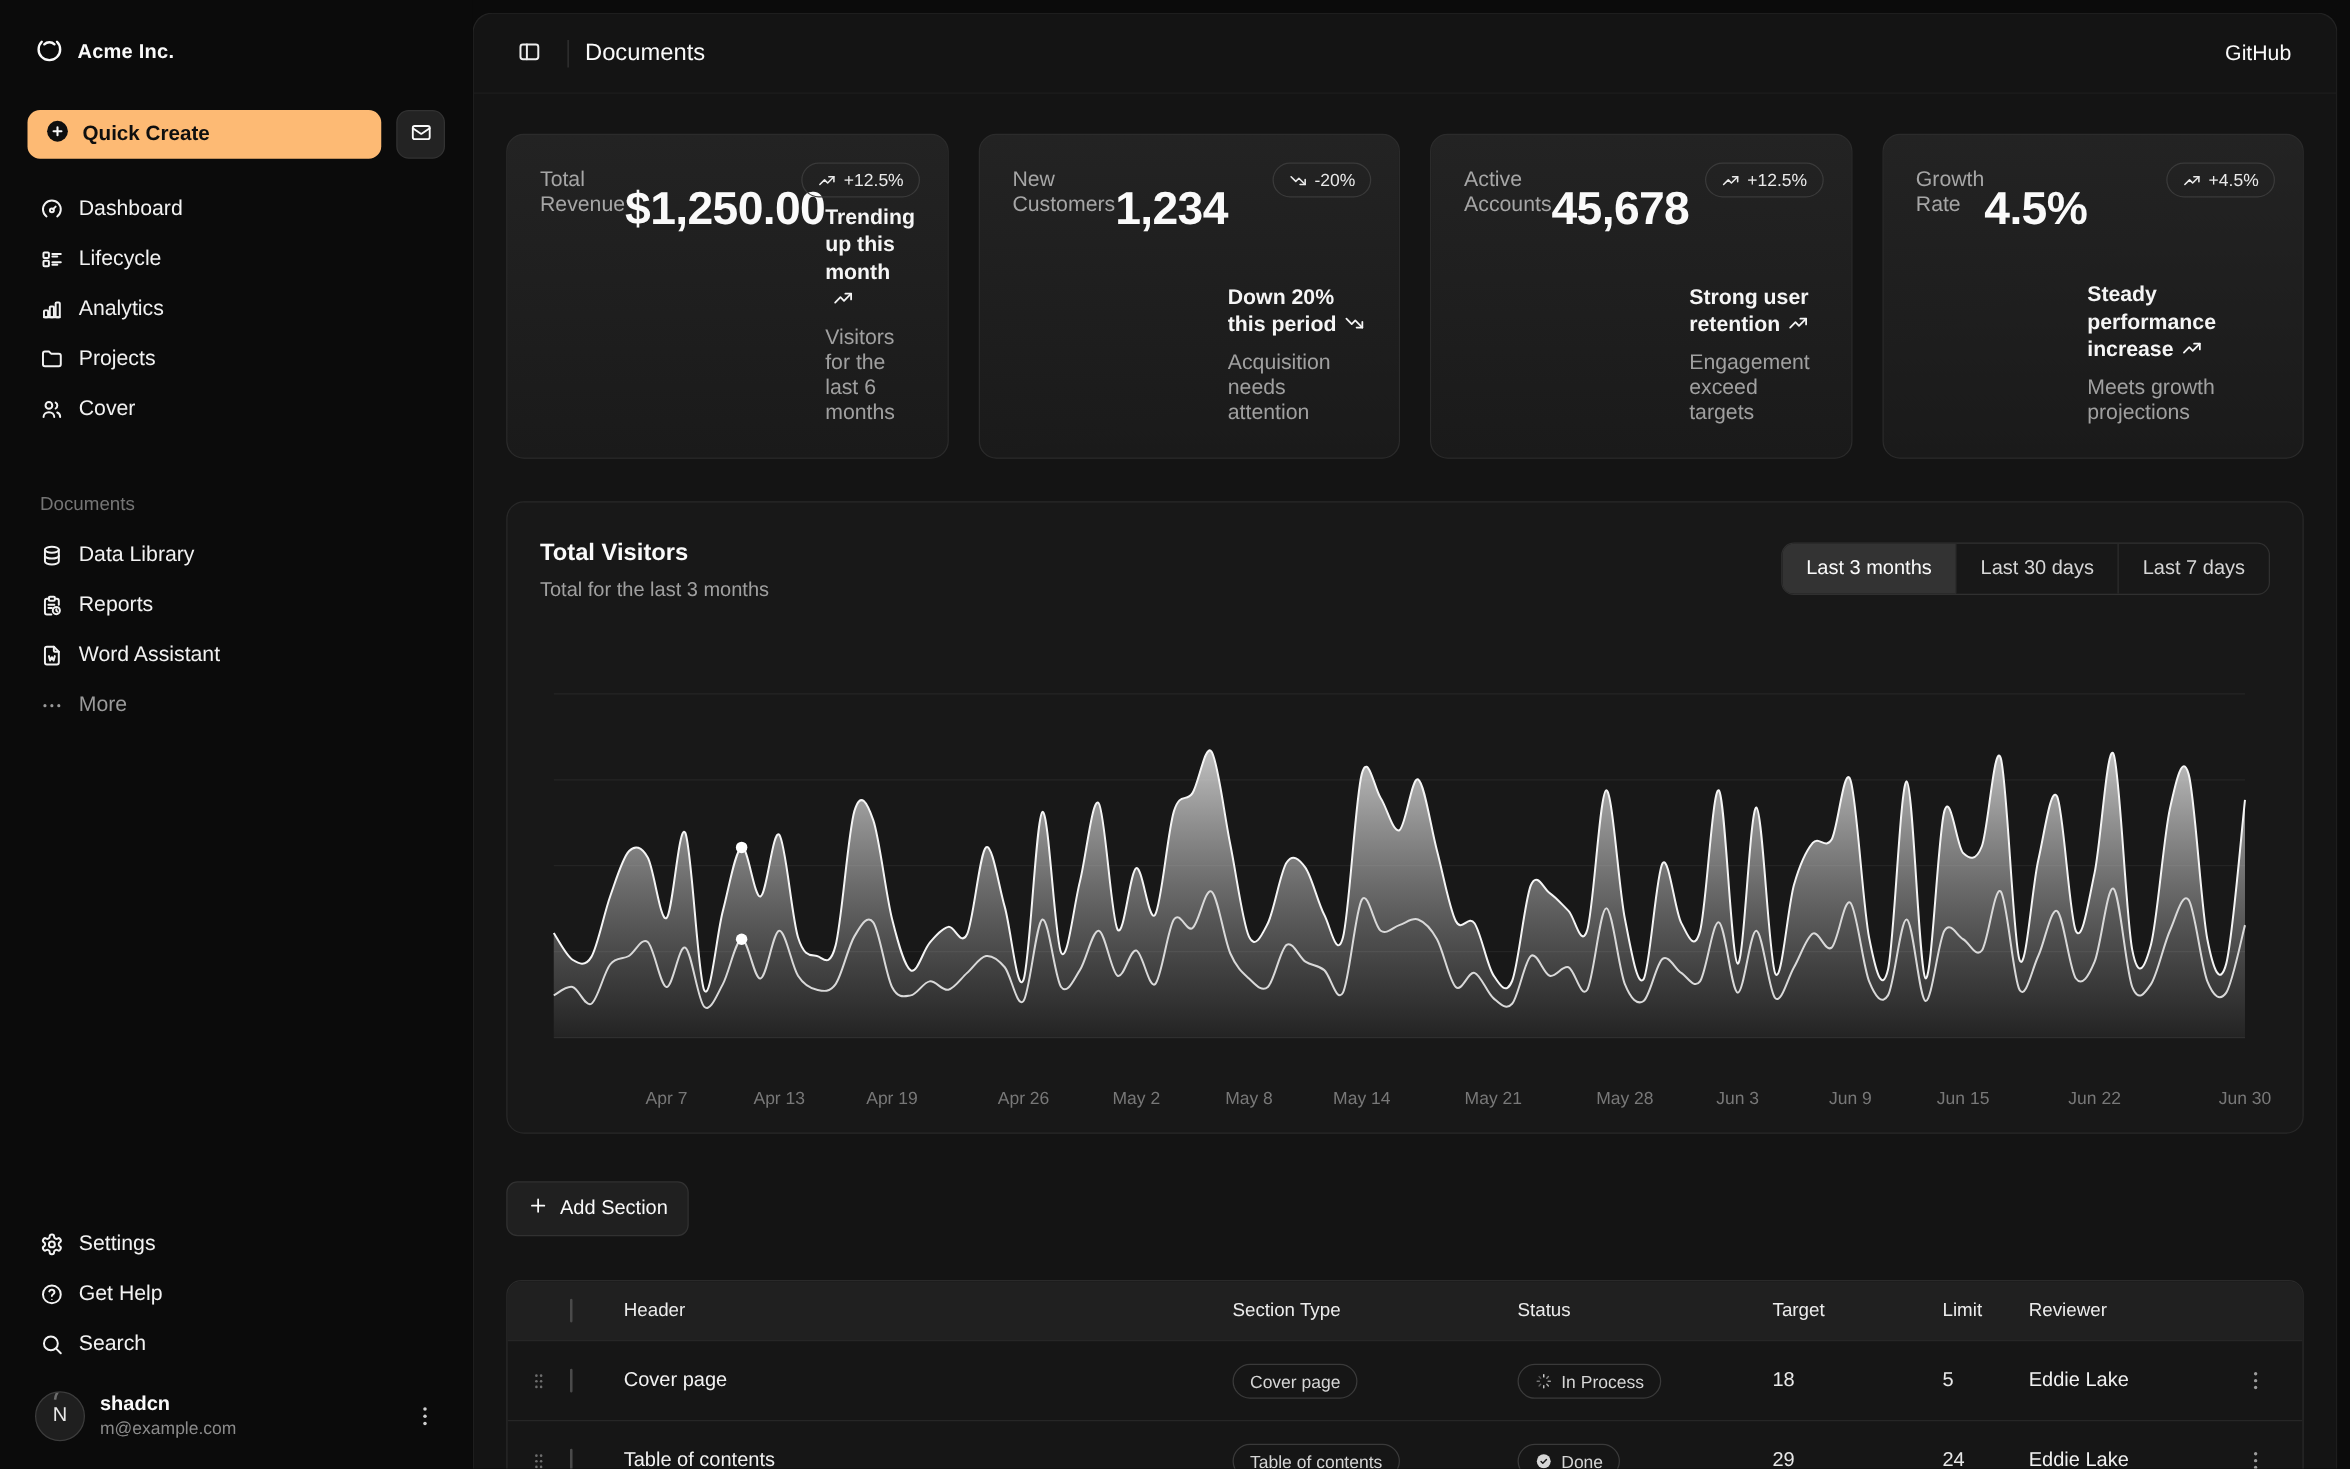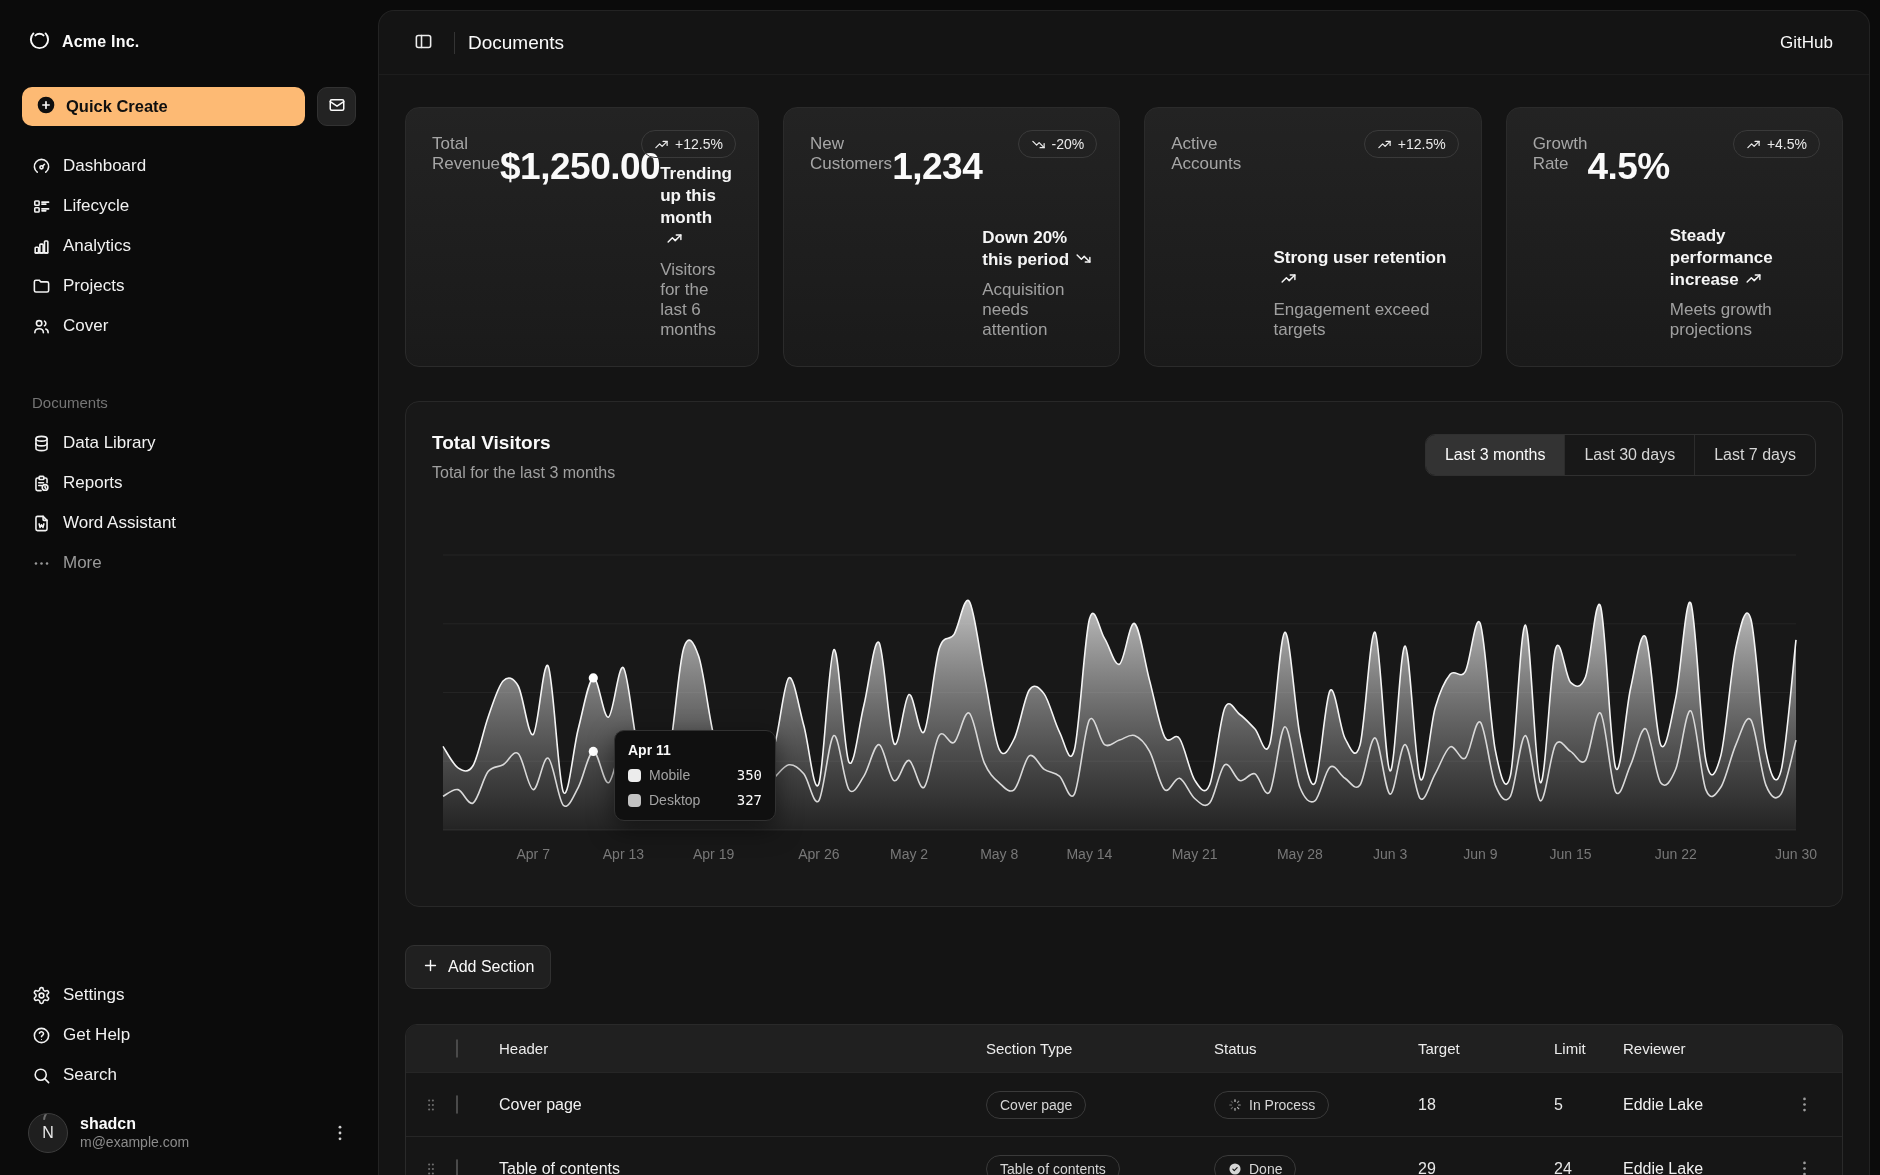--- a/index.html
+++ b/index.html
@@ -80,21 +80,21 @@
     background:#181818; border:1px solid #282828; }
   .chart-title { position:absolute; left:26px; top:30px; font-size:19px; font-weight:700; }
   .chart-subtitle { position:absolute; left:26px; top:62px; font-size:16px; color:#a0a0a0; }
   .range-group { position:absolute; right:26px; top:32px; display:flex;
     border:1px solid #303030; border-radius:10px; overflow:hidden; }
   .range-btn { padding:11px 19px; font-size:16px; color:#d6d6d6; background:transparent;
     border:none; border-right:1px solid #2c2c2c; font-family:inherit; cursor:pointer; }
   .range-btn:last-child { border-right:none; }
   .range-btn.active { background:#333333; color:#fafafa; }
   .chart-svg { position:absolute; left:0; top:100px; }
-  .x-ticks { position:absolute; left:0; top:444px; width:100%; height:20px; }
+  .x-ticks { position:absolute; left:0; top:468px; width:100%; height:20px; }
   .x-tick { position:absolute; transform:translateX(-50%); font-size:14px; color:#787878;
     white-space:nowrap; }
   .chart-tooltip { position:absolute; left:208px; top:328px; width:162px; z-index:3;
     background:#101010; border:1px solid #313131; border-radius:10px; padding:11px 13px 12px;
     box-shadow:0 8px 24px rgba(0,0,0,.5); }
   .tt-title { font-size:14px; font-weight:600; color:#fafafa; }
   .tt-row { display:flex; align-items:center; gap:8px; margin-top:9px; font-size:14px; }
   .tt-swatch { width:13px; height:13px; border-radius:4px; flex:none; }
   .tt-name { color:#a3a3a3; }
   .tt-val { margin-left:auto; color:#fafafa; font-family:"DejaVu Sans Mono",monospace;
@@ -339,20 +339,21 @@
           </article>
           <article class="stat-card">
             <div class="stat-label">Active Accounts</div>
             <div class="stat-badge">
               <svg width="15" height="15" viewBox="0 0 24 24" fill="none" stroke="currentColor" stroke-width="2" stroke-linecap="round" stroke-linejoin="round">
                 <path d="M3 17l6-6 4 4 8-8"></path>
                 <path d="M14.5 7H21v6.5"></path>
               </svg>
               <span>+12.5%</span>
             </div>
+            <div class="stat-value">45,678</div>
             <div class="stat-foot">
               <div class="stat-foot-title">Strong user retention<svg width="17" height="17" viewBox="0 0 24 24" fill="none" stroke="currentColor" stroke-width="2" stroke-linecap="round" stroke-linejoin="round">
                   <path d="M3 17l6-6 4 4 8-8"></path>
                   <path d="M14.5 7H21v6.5"></path>
                 </svg></div>
               <div class="stat-foot-desc">Engagement exceed targets</div>
             </div>
           </article>
           <article class="stat-card">
             <div class="stat-label">Growth Rate</div>
@@ -414,35 +415,20 @@
             <div class="x-tick" style="left: 593.233px;">May 8</div>
             <div class="x-tick" style="left: 683.433px;">May 14</div>
             <div class="x-tick" style="left: 788.667px;">May 21</div>
             <div class="x-tick" style="left: 893.9px;">May 28</div>
             <div class="x-tick" style="left: 984.1px;">Jun 3</div>
             <div class="x-tick" style="left: 1074.3px;">Jun 9</div>
             <div class="x-tick" style="left: 1164.5px;">Jun 15</div>
             <div class="x-tick" style="left: 1269.73px;">Jun 22</div>
             <div class="x-tick" style="left: 1390px;">Jun 30</div>
           </div>
-        <div class="chart-tooltip">
-          <div class="tt-title">Apr 11</div>
-          <div id="tt-rows">
-              <div class="tt-row">
-                <span class="tt-swatch" style="background:#ececec"></span>
-                <span class="tt-name">Mobile</span>
-                <span class="tt-val">350</span>
-              </div>
-              <div class="tt-row">
-                <span class="tt-swatch" style="background:#c2c2c2"></span>
-                <span class="tt-name">Desktop</span>
-                <span class="tt-val">327</span>
-              </div>
-            </div>
-        </div>
       </section>
 
       <div class="toolbar">
         <div class="toolbar-right">
           <button class="tool-btn">
             <span id="plus-icon"><svg width="17" height="17" viewBox="0 0 24 24" fill="none" stroke="currentColor" stroke-width="2" stroke-linecap="round" stroke-linejoin="round">
                   <path d="M12 5v14M5 12h14"></path>
                 </svg></span>
             <span>Add Section</span>
           </button>

